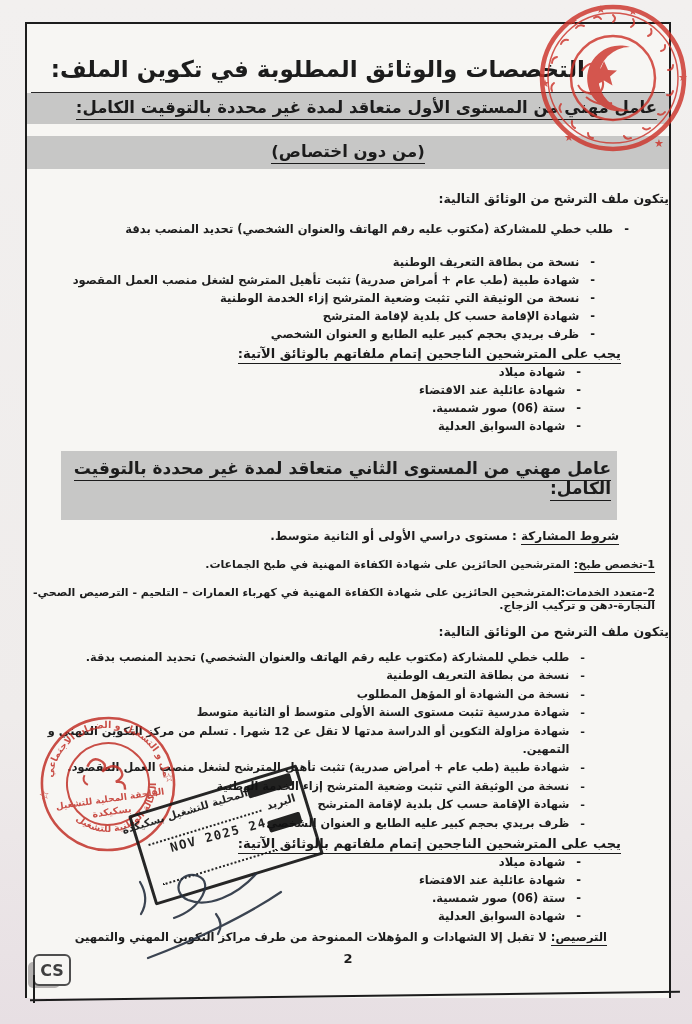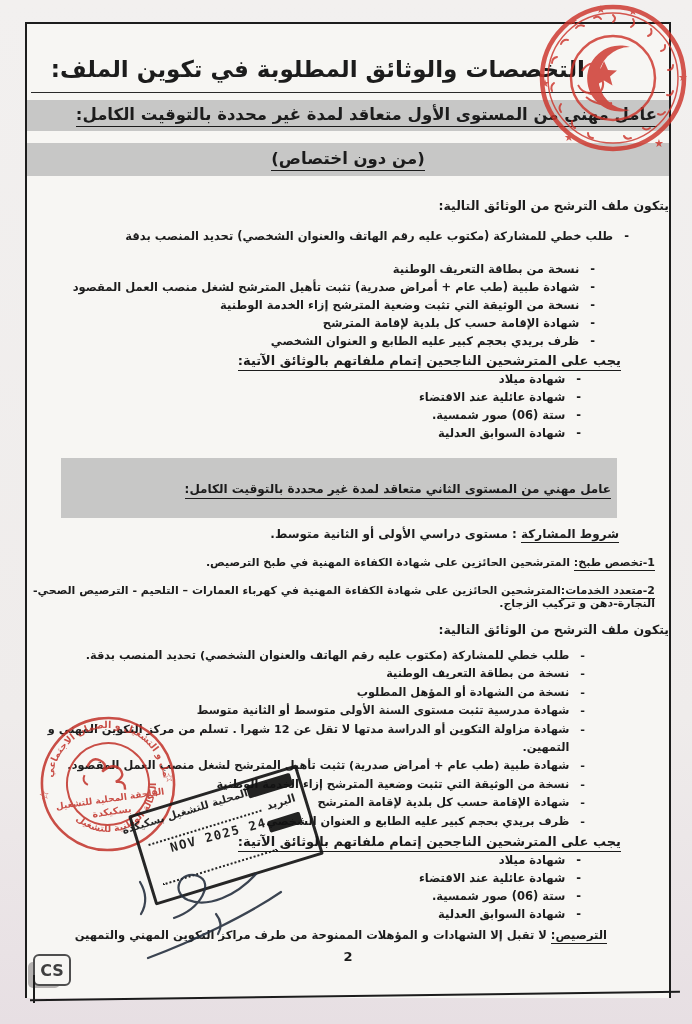--- a/index.html
+++ b/index.html
@@ -12,35 +12,35 @@
   .paper{
     position:absolute;left:25px;top:22px;width:646px;height:976px;
     background:#f7f6f3;
     border-top:2px solid #1d1d1d;border-left:2px solid #1d1d1d;border-right:2px solid #1d1d1d;
     box-sizing:border-box;color:#1c1c1c;
   }
   .content{direction:rtl;text-align:right;}
   .doc-title{margin-top:32px;padding:0 84px 0 0;font-size:23px;font-weight:bold;letter-spacing:-.5px;}
   .title-rule{margin:10px 4px 0 4px;border:0;border-top:1.6px solid #2a2a2a;}
   .hl{background:#c7c7c6;}
-  .strip1{margin-top:7px;padding:5px 12px 7px 0;font-size:16.5px;font-weight:bold;}
+  .strip1{padding:5px 12px 7px 0;font-size:16.5px;font-weight:bold;}
   .strip1 .ul, .strip2 .ul, .strip3 .ul{border-bottom:1.4px solid #1c1c1c;padding-bottom:2px;}
   .strip2{margin-top:12px;padding:6px 0 8px 0;font-size:16.5px;font-weight:bold;text-align:center;}
   .intro{margin-top:22px;padding-left:8px;padding-right:0;font-size:12.5px;font-weight:bold;}
   ul.doc-list{list-style:none;margin:14px 0 0 0;padding:0 40px 0 8px;font-size:11.5px;font-weight:bold;}
   ul.doc-list li{display:flex;gap:11px;line-height:18px;align-items:flex-start;}
   ul.doc-list .dash{flex:0 0 auto;}
   ul.list-a li:first-child{margin-bottom:15px;}
   ul.list-a li:not(:first-child){padding-right:34px;}
   ul.list-b{padding-right:84px;margin-top:10px;font-size:11.3px;}
   ul.list-b li{line-height:18.4px;}
   ul.sub-list{padding-right:88px;margin-top:2px;}
   .success-h{margin-top:3px;padding-right:48px;font-size:13px;font-weight:bold;}
   .success-h .ul{border-bottom:1.4px solid #1c1c1c;padding-bottom:2px;}
-  .strip3{margin:16px 52px 0 34px;padding:24px 6px 22px 0;font-size:12px;font-weight:bold;}
+  .strip3{margin:16px 52px 0 34px;padding:7px 6px 22px 0;font-size:17px;font-weight:bold;}
   .cond-line{margin-top:9px;padding-right:50px;font-size:12px;font-weight:bold;}
   .cond-line .ul{border-bottom:1.3px solid #1c1c1c;padding-bottom:1px;}
   .spec-line{margin-top:15px;padding-right:14px;padding-left:6px;font-size:11px;font-weight:bold;}
   .spec-line .ul{border-bottom:1.3px solid #1c1c1c;padding-bottom:1px;}
   .note-line{margin-top:5px;padding-right:62px;font-size:11.5px;font-weight:bold;}
   .note-line .ul{border-bottom:1.3px solid #1c1c1c;padding-bottom:1px;}
   .page-num{margin-top:7px;text-align:center;font-size:13px;font-weight:bold;direction:ltr;}
   
   .stamp{position:absolute;pointer-events:none;}
   .stamp-top{left:534px;top:1px;opacity:.82;}
@@ -147,21 +147,21 @@
 
     <div class="strip3 hl">
       <span class="ul">عامل مهني من المستوى الثاني متعاقد لمدة غير محددة بالتوقيت الكامل:</span>
     </div>
 
     <div class="cond-line">
       <span class="ul">شروط المشاركة</span><span> : مستوى دراسي الأولى أو الثانية متوسط.</span>
     </div>
 
     <div class="spec-line">
-      <span class="ul">1-تخصص طبخ:</span><span> المترشحين الحائزين على شهادة الكفاءة المهنية في طبخ الترصيص.</span>
+      <span class="ul">1-تخصص طبخ:</span><span> المترشحين الحائزين على شهادة الكفاءة المهنية في طبخ الجماعات.</span>
     </div>
 
     <div class="spec-line">
       <span class="ul">2-متعدد الخدمات:</span><span>المترشحين الحائزين على شهادة الكفاءة المهنية في كهرباء العمارات – التلحيم - الترصيص الصحي-النجارة-دهن و تركيب الزجاج.</span>
     </div>
 
     <div class="intro" style="margin-top:12px;">يتكون ملف الترشح من الوثائق التالية:</div>
 
     <ul class="doc-list list-b">
 

